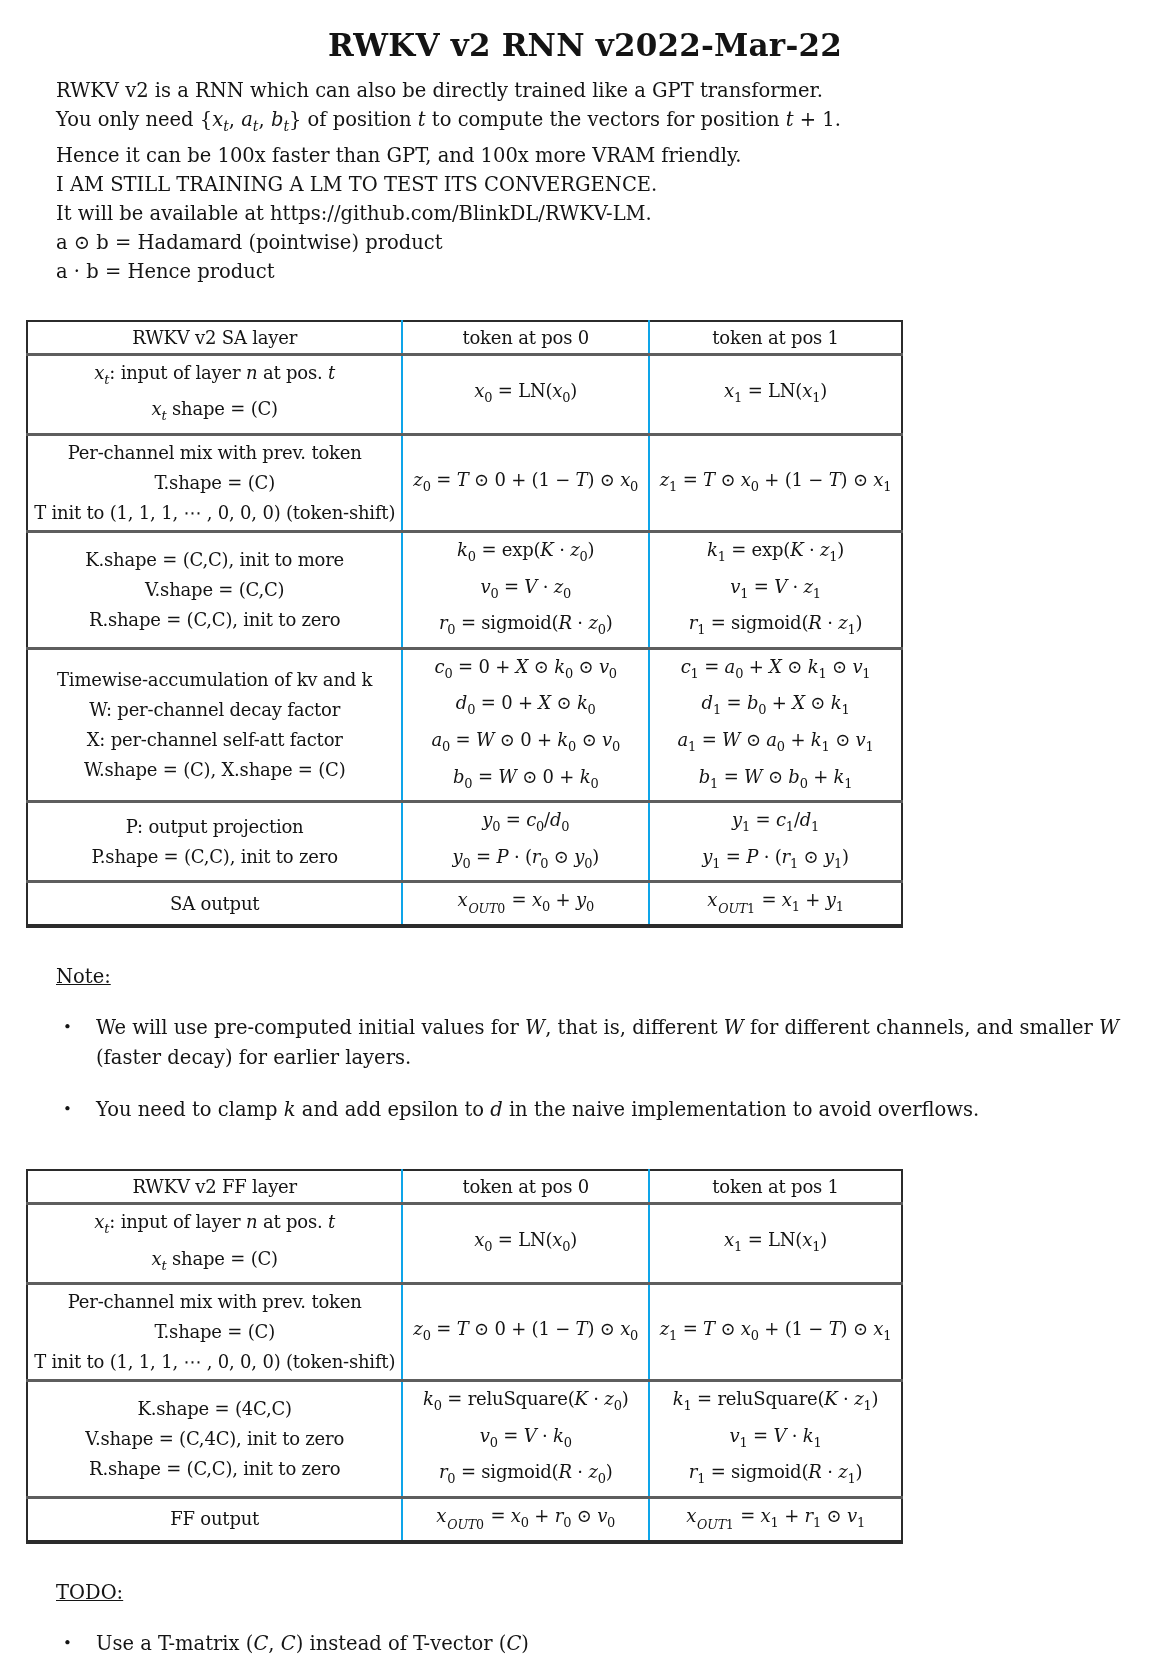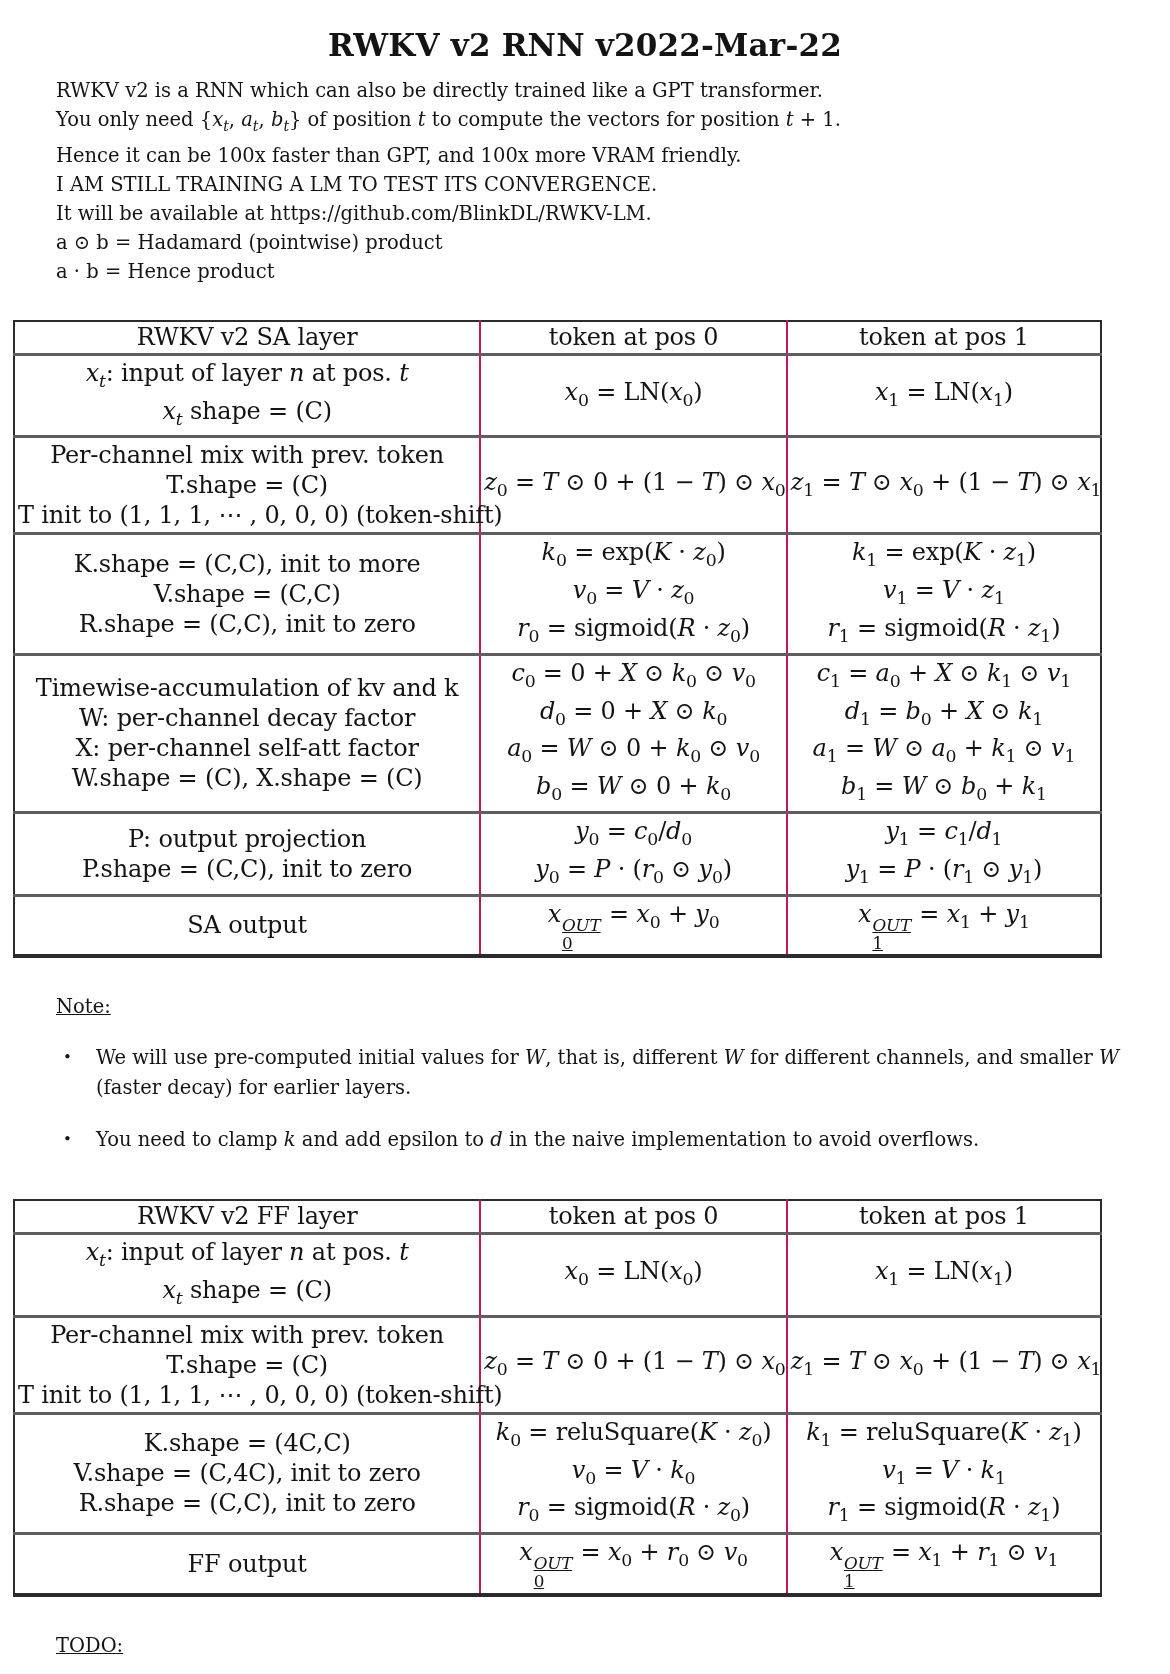--- a/index.html
+++ b/index.html
@@ -22,31 +22,31 @@
 
   .intro {
     margin: 13px 0 0 56px;
     font-size: 19.5px;
     line-height: 29px;
   }
 
   table.math-table {
     border-collapse: collapse;
     table-layout: fixed;
-    width: 1089px;
-    margin: 34px 0 0 13px;
+    width: 877px;
+    margin: 34px 0 0 26px;
     text-align: center;
-    font-size: 24px;
+    font-size: 18px;
     letter-spacing: -0.2px;
     border: 2px solid #2b2b2b;
     border-bottom-width: 4px;
   }
   table.math-table.ff { margin-top: 44px; }
   .math-table th, .math-table td {
-    border-left: 2px solid #be185d;
+    border-left: 2px solid #0ea5e9;
     border-top: 3px solid #5e5e5e;
     padding: 2px 3px;
     vertical-align: middle;
     font-weight: normal;
   }
   .math-table th { line-height: 27px; border-top: none; }
   .math-table th:first-child, .math-table td:first-child { border-left: none; }
   .cl { line-height: 30px; white-space: nowrap; }
 
   .section-head { margin: 37px 0 0 56px; font-size: 19.5px; text-decoration: underline; }
@@ -58,27 +58,26 @@
     line-height: 30px;
   }
   ul.blist li .bullet {
     position: absolute; left: -33px; top: -1px;
     font-size: 15px;
   }
 
   sub { font-size: 0.72em; }
   .supsub {
     display: inline-flex;
-    flex-direction: column;
+    flex-direction: row;
     align-items: flex-start;
     vertical-align: -0.55em;
     line-height: 1.05;
     font-size: 0.70em;
     margin: 0 1px;
-    text-decoration: underline;
   }
 </style>
 </head>
 <body>
 
 <div class="page">
 
   <div class="doc-title">RWKV v2 RNN v2022-Mar-22</div>
 
   <div class="intro">

